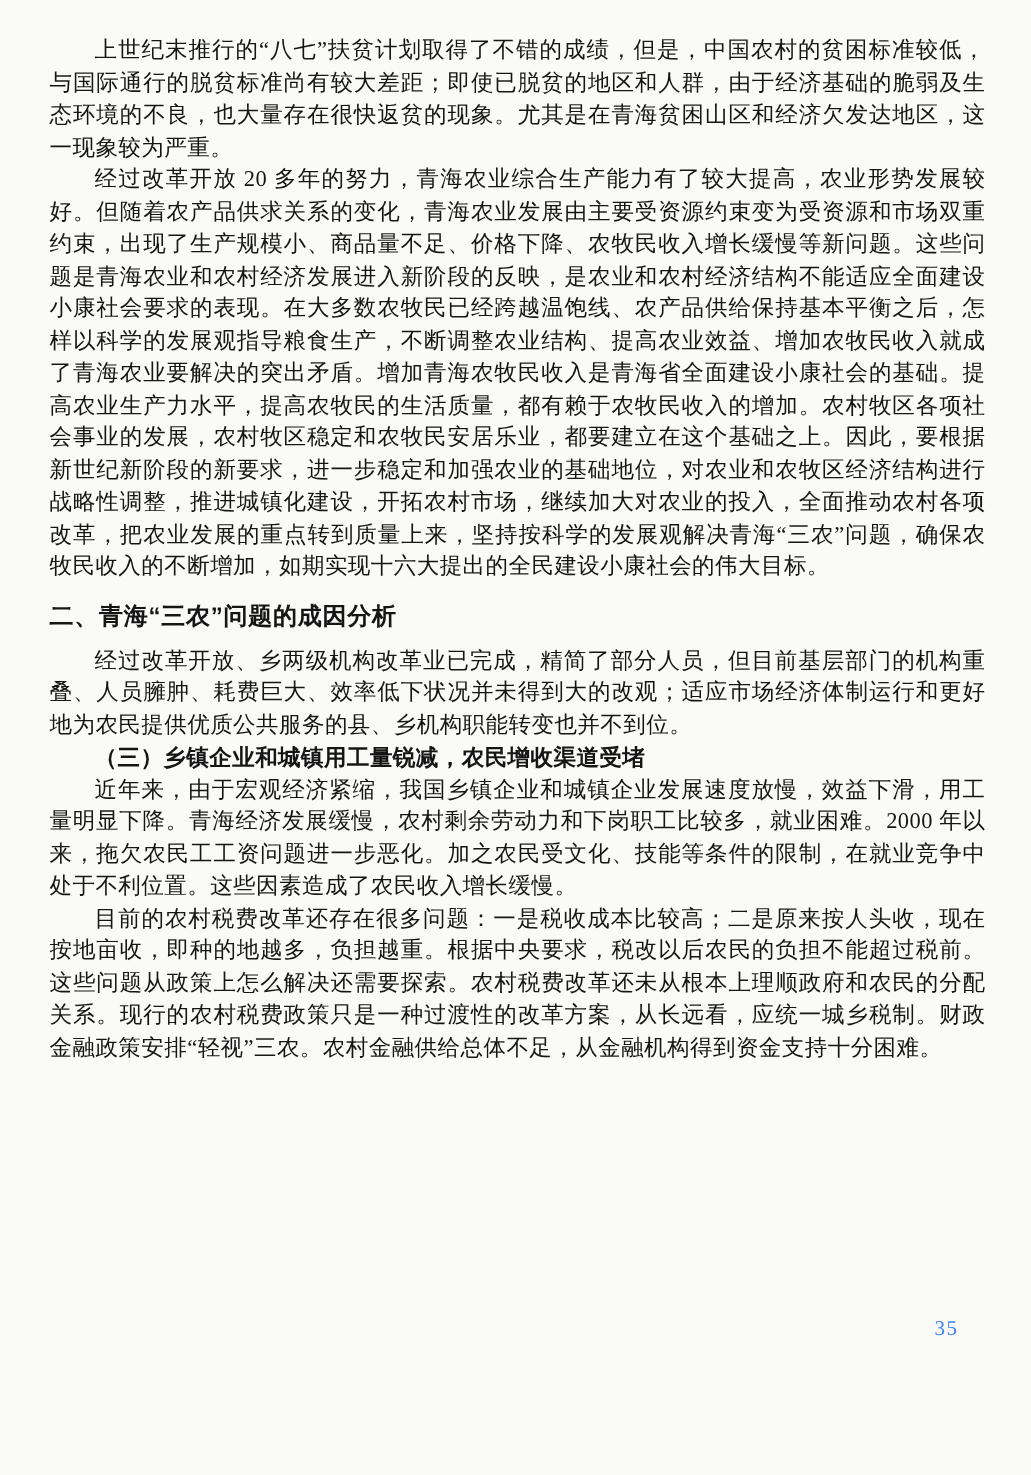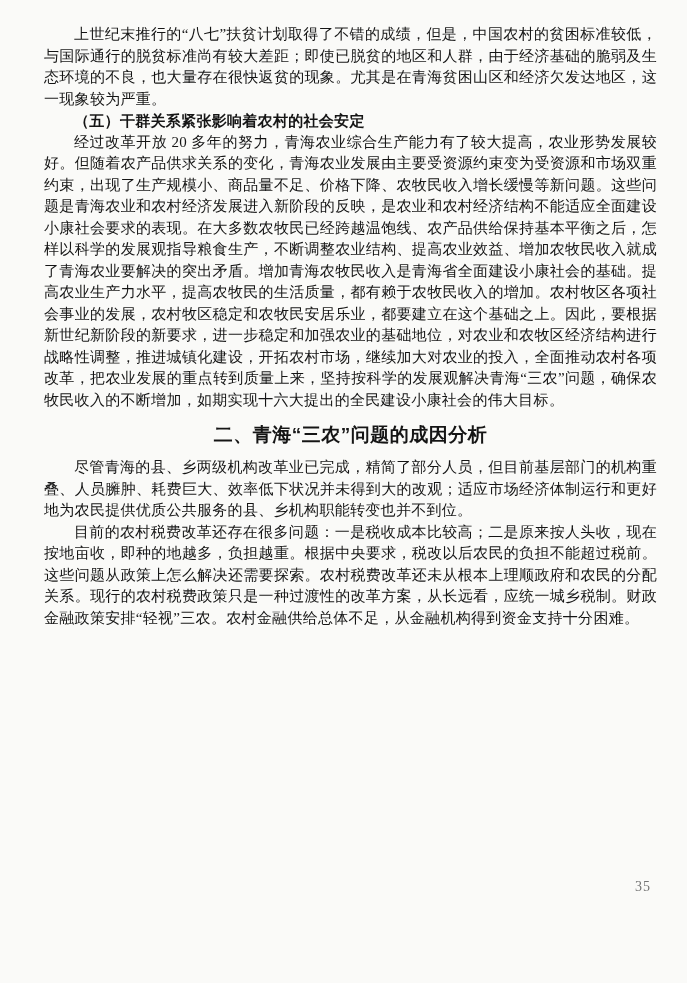--- a/index.html
+++ b/index.html
@@ -9,76 +9,76 @@
     background: #fafaf8;
     color: #151515;
     font-family: "Liberation Serif", "DejaVu Serif", serif;
     position: relative;
     overflow: hidden;
   }
   .page {
     box-sizing: border-box;
     width: 687px;
     height: 917px;
-    padding: 24px 30px 0 44px;
+    padding: 24px 30px 0 33px;
     position: relative;
   }
   .para {
     font-size: 15px;
     line-height: 21.5px;
     text-align: justify;
     text-indent: 2em;
     margin: 0;
     letter-spacing: 0.3px;
   }
   .subhead {
     font-size: 15px;
     line-height: 21.5px;
     font-weight: bold;
     text-indent: 2em;
     margin: 0;
     letter-spacing: 0.3px;
     font-family: "Liberation Sans", "DejaVu Sans", sans-serif;
   }
   .center-head {
-    font-size: 19px;
+    font-size: 16px;
     font-weight: bold;
-    text-align: center;
     margin: 11px 0 9px 0;
     letter-spacing: 0.5px;
     font-family: "Liberation Sans", "DejaVu Sans", sans-serif;
   }
   .page-number {
     position: absolute;
-    right: 36px;
+    right: 48px;
     bottom: 22px;
     font-size: 14px;
-    color: #737373;
+    color: #3b82f6;
     letter-spacing: 1px;
   }
 </style>
 </head>
 <body>
 
 <div class="page">
 
   <p class="para">上世纪末推行的“八七”扶贫计划取得了不错的成绩，但是，中国农村的贫困标准较低，与国际通行的脱贫标准尚有较大差距；即使已脱贫的地区和人群，由于经济基础的脆弱及生态环境的不良，也大量存在很快返贫的现象。尤其是在青海贫困山区和经济欠发达地区，这一现象较为严重。</p>
 
-  <p class="subhead">（五）干群关系紧张影响着农村的社会安定</p>
 
 
   <p class="para">经过改革开放 20 多年的努力，青海农业综合生产能力有了较大提高，农业形势发展较好。但随着农产品供求关系的变化，青海农业发展由主要受资源约束变为受资源和市场双重约束，出现了生产规模小、商品量不足、价格下降、农牧民收入增长缓慢等新问题。这些问题是青海农业和农村经济发展进入新阶段的反映，是农业和农村经济结构不能适应全面建设小康社会要求的表现。在大多数农牧民已经跨越温饱线、农产品供给保持基本平衡之后，怎样以科学的发展观指导粮食生产，不断调整农业结构、提高农业效益、增加农牧民收入就成了青海农业要解决的突出矛盾。增加青海农牧民收入是青海省全面建设小康社会的基础。提高农业生产力水平，提高农牧民的生活质量，都有赖于农牧民收入的增加。农村牧区各项社会事业的发展，农村牧区稳定和农牧民安居乐业，都要建立在这个基础之上。因此，要根据新世纪新阶段的新要求，进一步稳定和加强农业的基础地位，对农业和农牧区经济结构进行战略性调整，推进城镇化建设，开拓农村市场，继续加大对农业的投入，全面推动农村各项改革，把农业发展的重点转到质量上来，坚持按科学的发展观解决青海“三农”问题，确保农牧民收入的不断增加，如期实现十六大提出的全民建设小康社会的伟大目标。</p>
 
   <h2 class="center-head">二、青海“三农”问题的成因分析</h2>
 
 
 
 
-  <p class="para">尽管青海的县、乡两级机构改革业已完成，精简了部分人员，但目前基层部门的机构重叠、人员臃肿、耗费巨大、效率低下状况并未得到大的改观；适应市场经济体制运行和更好地为农民提供优质公共服务的县、乡机构职能转变也并不到位。</p>
+  <p class="para">经过改革开放、乡两级机构改革业已完成，精简了部分人员，但目前基层部门的机构重叠、人员臃肿、耗费巨大、效率低下状况并未得到大的改观；适应市场经济体制运行和更好地为农民提供优质公共服务的县、乡机构职能转变也并不到位。</p>
 
+  <p class="subhead">（三）乡镇企业和城镇用工量锐减，农民增收渠道受堵</p>
 
+  <p class="para">近年来，由于宏观经济紧缩，我国乡镇企业和城镇企业发展速度放慢，效益下滑，用工量明显下降。青海经济发展缓慢，农村剩余劳动力和下岗职工比较多，就业困难。2000 年以来，拖欠农民工工资问题进一步恶化。加之农民受文化、技能等条件的限制，在就业竞争中处于不利位置。这些因素造成了农民收入增长缓慢。</p>
 
 
   <p class="para">目前的农村税费改革还存在很多问题：一是税收成本比较高；二是原来按人头收，现在按地亩收，即种的地越多，负担越重。根据中央要求，税改以后农民的负担不能超过税前。这些问题从政策上怎么解决还需要探索。农村税费改革还未从根本上理顺政府和农民的分配关系。现行的农村税费政策只是一种过渡性的改革方案，从长远看，应统一城乡税制。财政金融政策安排“轻视”三农。农村金融供给总体不足，从金融机构得到资金支持十分困难。</p>
 
   <div class="page-number">35</div>
 
 </div>
 
 </body></html>

